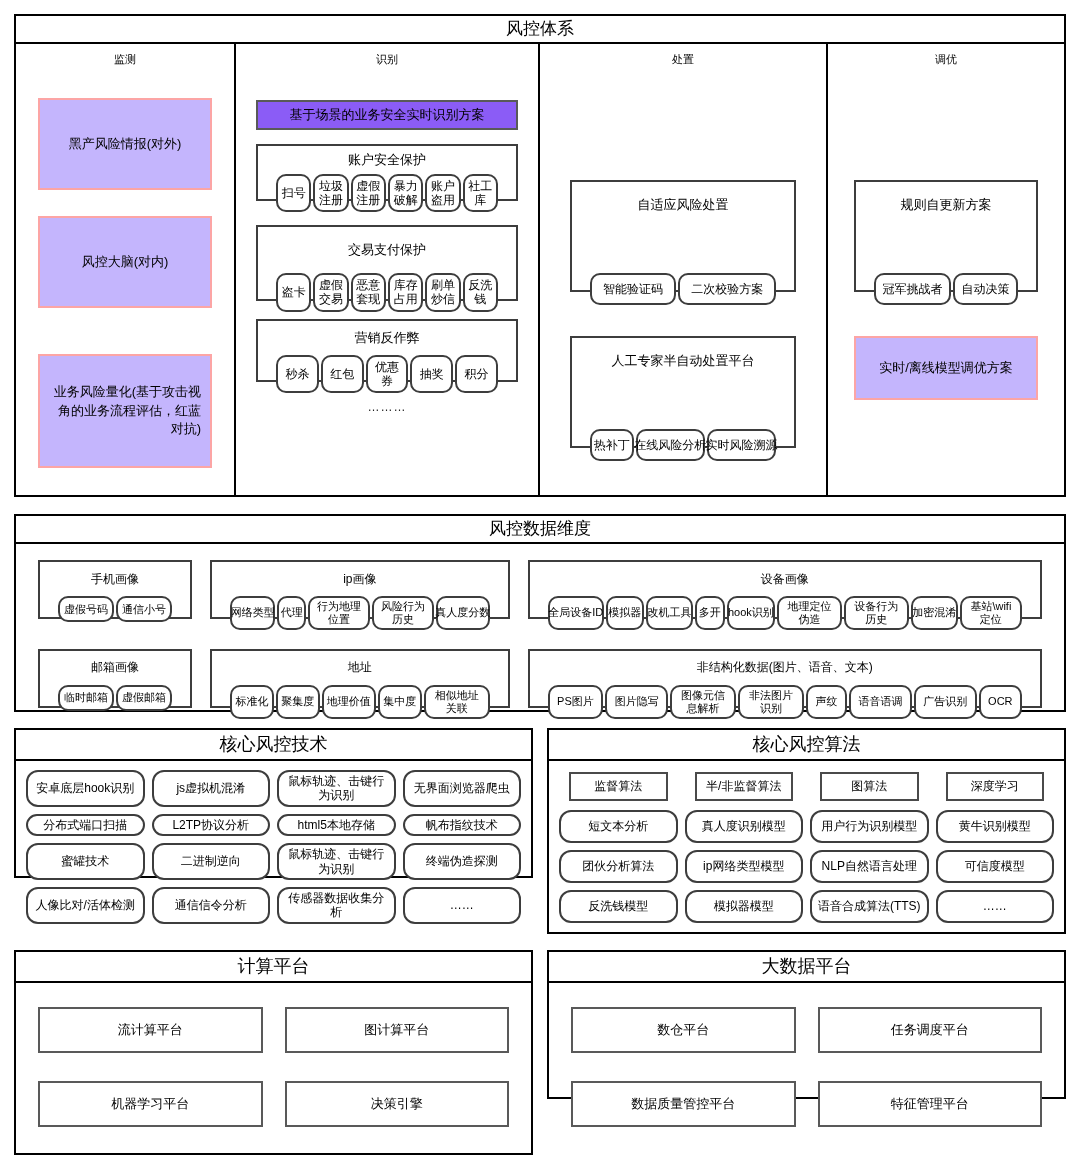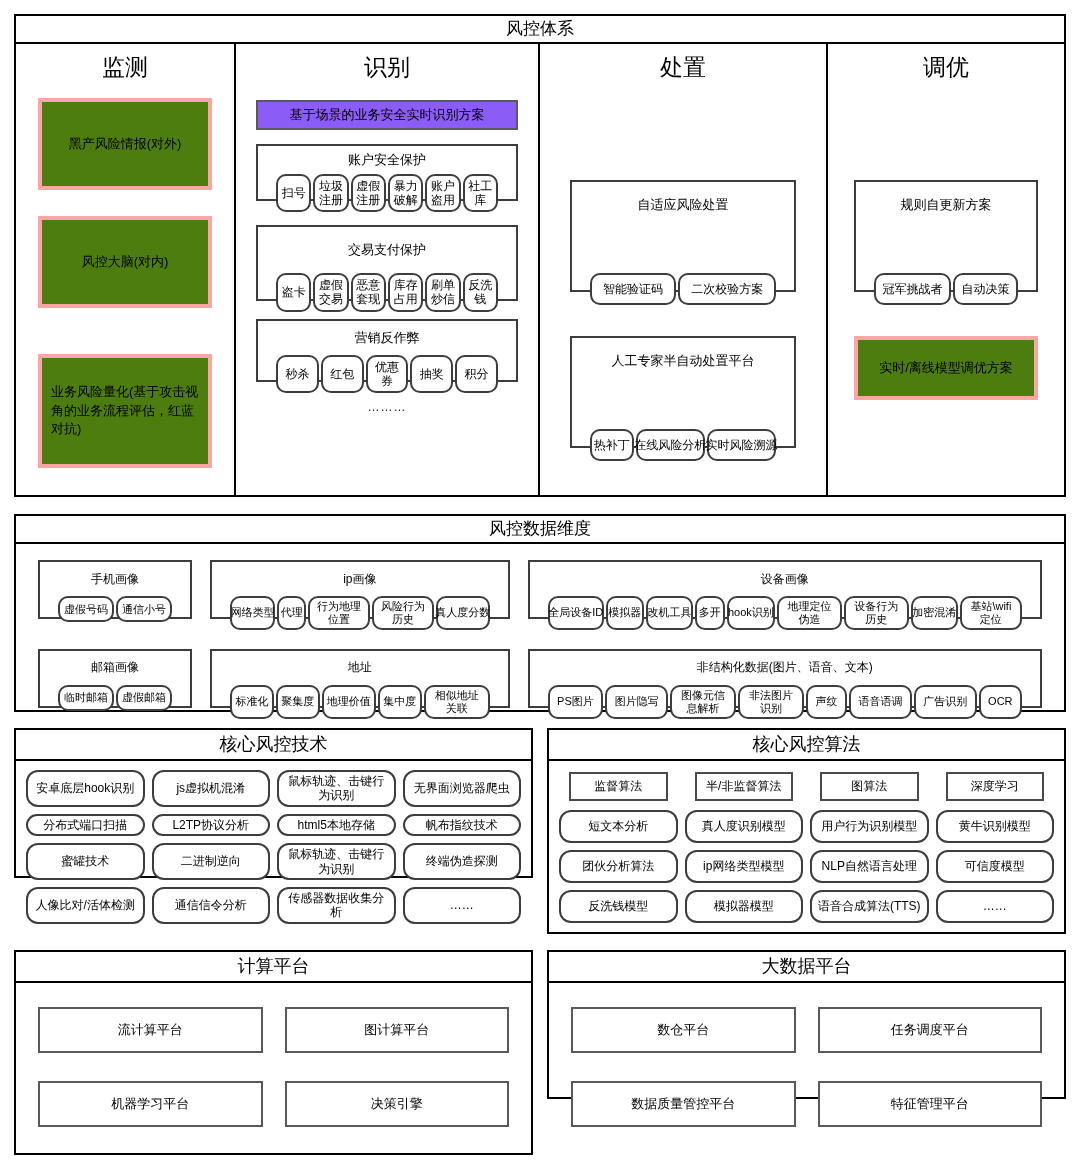--- a/index.html
+++ b/index.html
@@ -8,28 +8,28 @@
 
   .section{position:absolute;border:2px solid #000;background:#fff;box-sizing:border-box;}
   .sec-title{border-bottom:2px solid #000;text-align:center;font-size:17px;height:26px;line-height:26px;}
   .sec-title-lg{border-bottom:2px solid #000;text-align:center;font-size:18px;height:29px;line-height:29px;}
 
   
   #sec1{left:14px;top:14px;width:1052px;height:483px;display:flex;flex-direction:column;}
   #sec1 .cols{flex:1;display:flex;min-height:0;}
   .col{box-sizing:border-box;border-right:2px solid #000;display:flex;flex-direction:column;}
   .col:last-child{border-right:none;}
-  .col-header{text-align:center;font-size:23px;padding-top:8px;height:24px;flex:0 0 auto;}
+  .col-header{text-align:center;font-size:11px;padding-top:8px;height:24px;flex:0 0 auto;}
   .c1{width:21%;padding:0 22px;}
   .c2{width:29%;padding:0 20px;}
   .c3{width:27.5%;padding:0 30px;}
   .c4{width:22.5%;padding:0 26px;}
 
-  .info-box{border:4px solid #fca5a5;background:#4d7c0f;display:flex;align-items:center;justify-content:center;
-            text-align:left;font-size:13px;box-sizing:border-box;line-height:1.45;}
+  .info-box{border:2px solid #fca5a5;background:#c4b5fd;display:flex;align-items:center;justify-content:center;
+            text-align:right;font-size:13px;box-sizing:border-box;line-height:1.45;}
   .b1{margin-top:22px;height:92px;}
   .b2{margin-top:26px;height:92px;}
   .b3{margin-top:46px;height:114px;padding:0 9px;}
 
   .plainbar{margin-top:24px;height:30px;border:2px solid #595959;display:flex;align-items:center;justify-content:center;
             font-size:13px;box-sizing:border-box;background:#8b5cf6;}
 
   .group{border:2px solid #3d3d3d;background:#fff;box-sizing:border-box;}
   .gtitle{display:flex;align-items:center;justify-content:center;text-align:center;font-size:13px;}
   .pills{display:flex;gap:2px;padding:0 18px;margin-bottom:-13px;align-items:stretch;}

